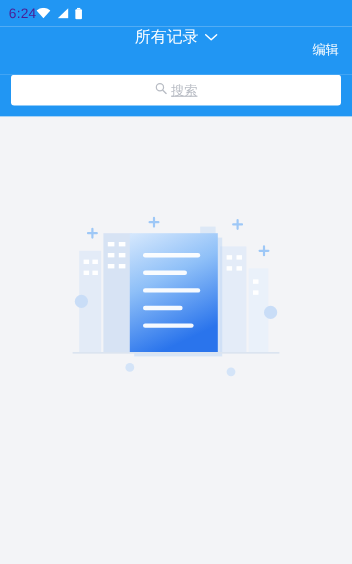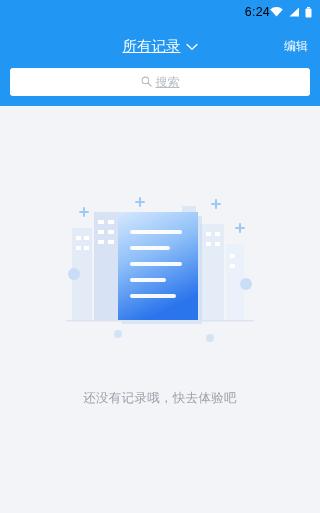--- a/index.html
+++ b/index.html
@@ -13,42 +13,41 @@
     position: relative;
     width: 320px; height: 513px;
     background: #f3f4f7;
     display: flex;
     flex-direction: column;
   }
   
   .statusbar {
     height: 24px;
     background: #2196f3;
-    color: #000000;
-    display: flex;
-    align-items: center;
-    justify-content: flex-end;
+    color: #4c1d95;
+    display: flex;
+    align-items: center;
+    justify-content: flex-start;
     padding: 0 8px;
     font-size: 12px;
     flex: 0 0 auto;
   }
   .statusbar .clock { font-size: 12.5px; letter-spacing: .2px; }
   .status-icons { display: flex; align-items: center; gap: 5px; }
   .status-icons svg { display: block; }
   
   .appbar {
     height: 44px;
     background: #2196f3;
     color: #ffffff;
     display: flex;
-    align-items: center;
+    align-items: flex-start;
     justify-content: center;
     position: relative;
     flex: 0 0 auto;
-    text-decoration: underline;
   }
   .appbar .title {
     font-size: 14.5px;
     display: flex;
     align-items: center;
     gap: 5px;
   }
   .appbar .chev { display: inline-block; }
   .appbar .edit {
     position: absolute;
@@ -214,15 +213,14 @@
           <rect x="70" y="80" width="40" height="4" rx="2"></rect>
           <rect x="70" y="96" width="52" height="4" rx="2"></rect>
           <rect x="70" y="112" width="36" height="4" rx="2"></rect>
           <rect x="70" y="128" width="46" height="4" rx="2"></rect>
         </g>
 
         <rect x="6" y="154" width="188" height="1.5" fill="#dbe4f0"></rect>
       </svg>
     </div>
 
-    <div class="empty-text">还没有记录哦，快去体验吧</div>
   </div>
 </div>
 
 </body></html>

